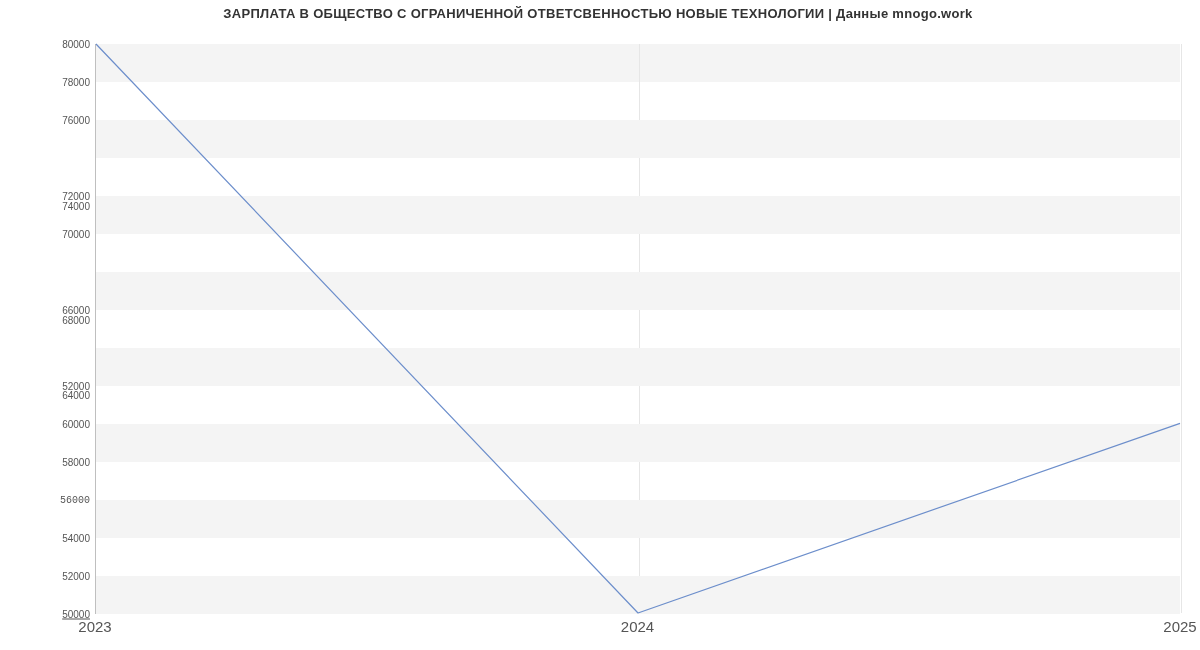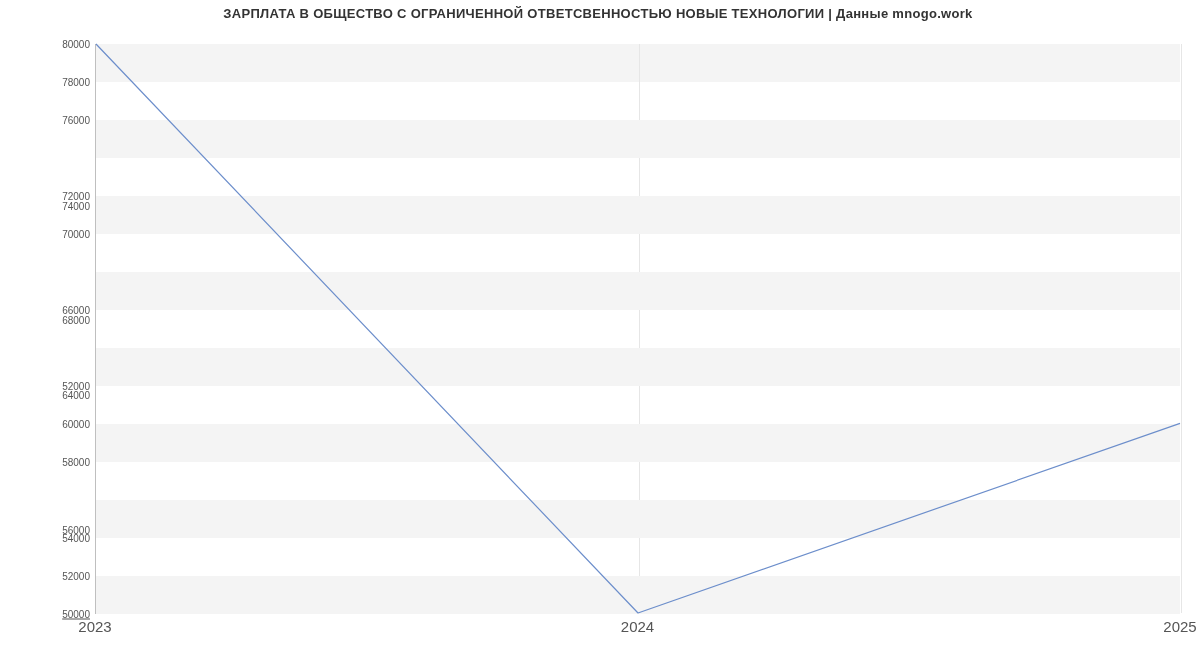--- a/index.html
+++ b/index.html
@@ -97,21 +97,21 @@
       <div class="band" style="top: 380px; height: 38px;"></div>
       <div class="band" style="top: 456px; height: 38px;"></div>
       <div class="band" style="top: 532px; height: 38px;"></div>
     <svg class="line-layer" id="line-layer" viewBox="0 0 1085 570" preserveAspectRatio="none">
         <path d="M0,0 L542.5,570 L1085,380.00000000000006" class="series-line" stroke="#6c8ecb"></path>
       </svg>
   </div>
 <div class="y-tick" style="top: 614px; text-decoration: underline;">50000</div>
     <div class="y-tick" style="top: 576px;">52000</div>
     <div class="y-tick" style="top: 538px;">54000</div>
-    <div class="y-tick" style="top: 530px;">56000</div>
+    <div class="y-tick" style="top: 500px; font-family: Liberation Mono, monospace;">56000</div>
     <div class="y-tick" style="top: 462px;">58000</div>
     <div class="y-tick" style="top: 424px;">60000</div>
     <div class="y-tick" style="top: 386px;">52000</div>
     <div class="y-tick" style="top: 348px; margin-top: 47px;">64000</div>
     <div class="y-tick" style="top: 310px;">66000</div>
     <div class="y-tick" style="top: 272px; margin-top: 48px;">68000</div>
     <div class="y-tick" style="top: 234px;">70000</div>
     <div class="y-tick" style="top: 196px;">72000</div>
     <div class="y-tick" style="top: 158px; margin-top: 48px;">74000</div>
     <div class="y-tick" style="top: 120px;">76000</div>

